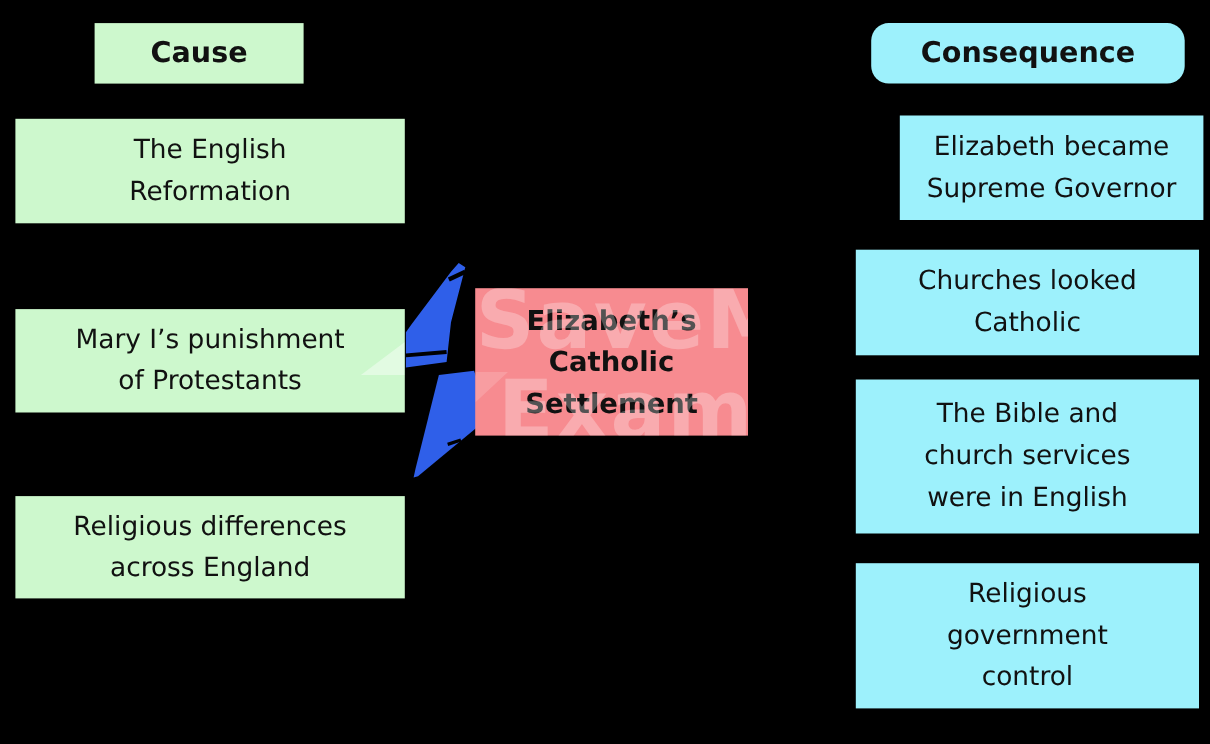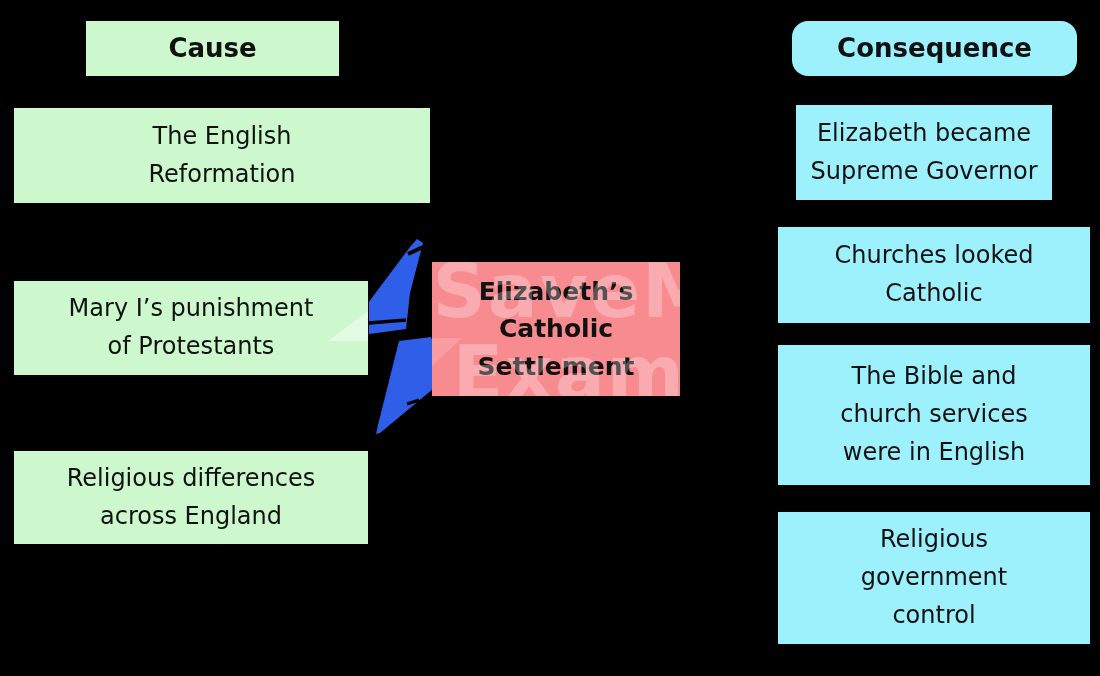--- a/index.html
+++ b/index.html
@@ -35,27 +35,27 @@
   }
   .cause-fill{background:var(--cause-fill);}
   .consequence-fill{background:var(--consequence-fill);}
   .settlement-box{
     background:var(--settlement-fill);
     font-weight:700;
     font-size:25px;
     line-height:1.5;
   }
   
-  .cause-header{left:86px;top:21px;width:253px;height:55px;}
-  .cause-1{left:14px;top:108px;width:416px;height:95px;}
+  .cause-header{left:86px;top:21px;width:190px;height:55px;}
+  .cause-1{left:14px;top:108px;width:354px;height:95px;}
   .cause-2{left:14px;top:281px;width:354px;height:94px;}
   .cause-3{left:14px;top:451px;width:354px;height:93px;}
   .settlement-box{left:432px;top:262px;width:248px;height:134px;}
   .consequence-header{left:792px;top:21px;width:285px;height:55px;border-radius:16px;}
-  .cons-1{left:796px;top:105px;width:256px;height:95px;}
+  .cons-1{left:818px;top:105px;width:276px;height:95px;}
   .cons-2{left:778px;top:227px;width:312px;height:96px;}
   .cons-3{left:778px;top:345px;width:312px;height:140px;}
   .cons-4{left:778px;top:512px;width:312px;height:132px;}
 
   .bolt-wrap{position:absolute;left:355px;top:233px;width:95px;height:205px;}
 
   
   .wm-text{
     position:absolute;
     font-weight:800;

